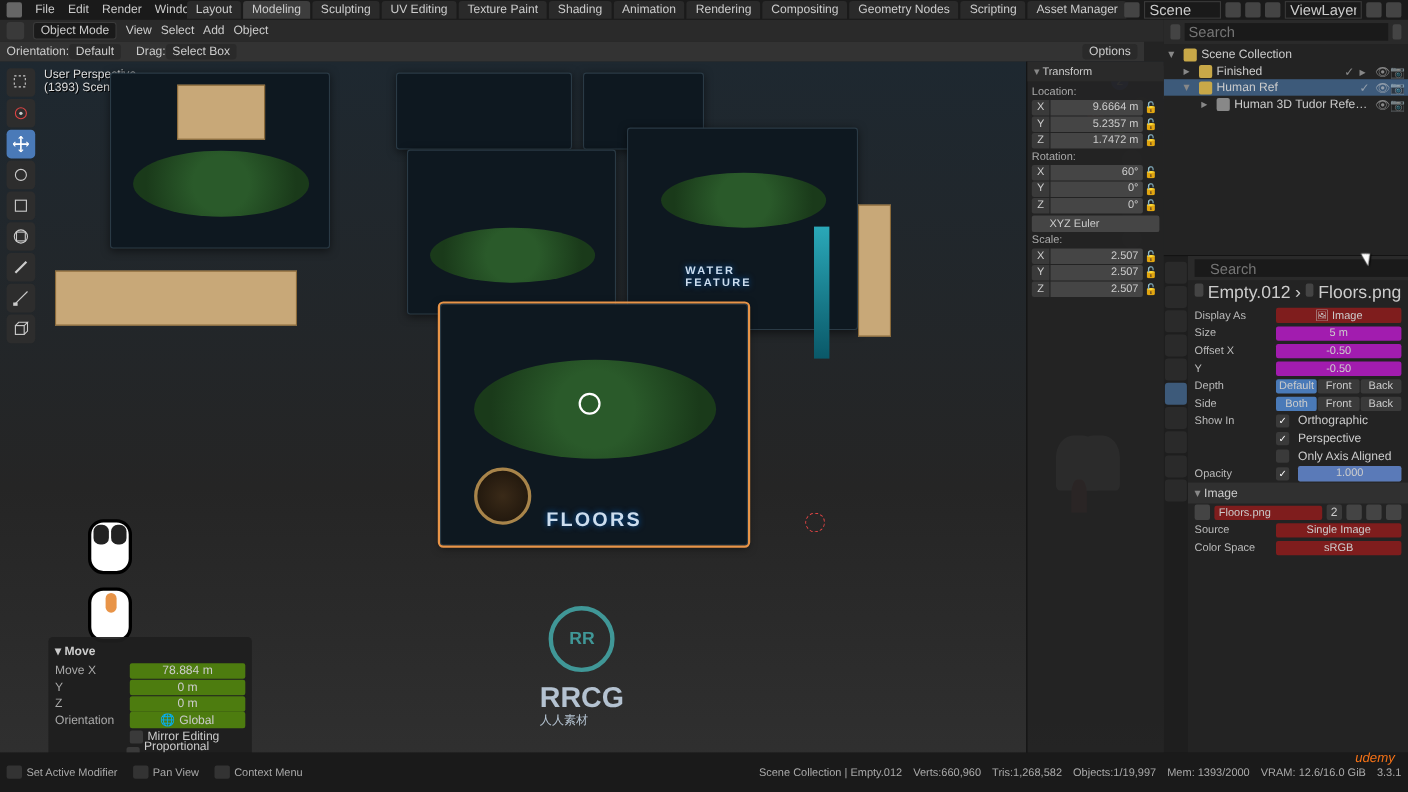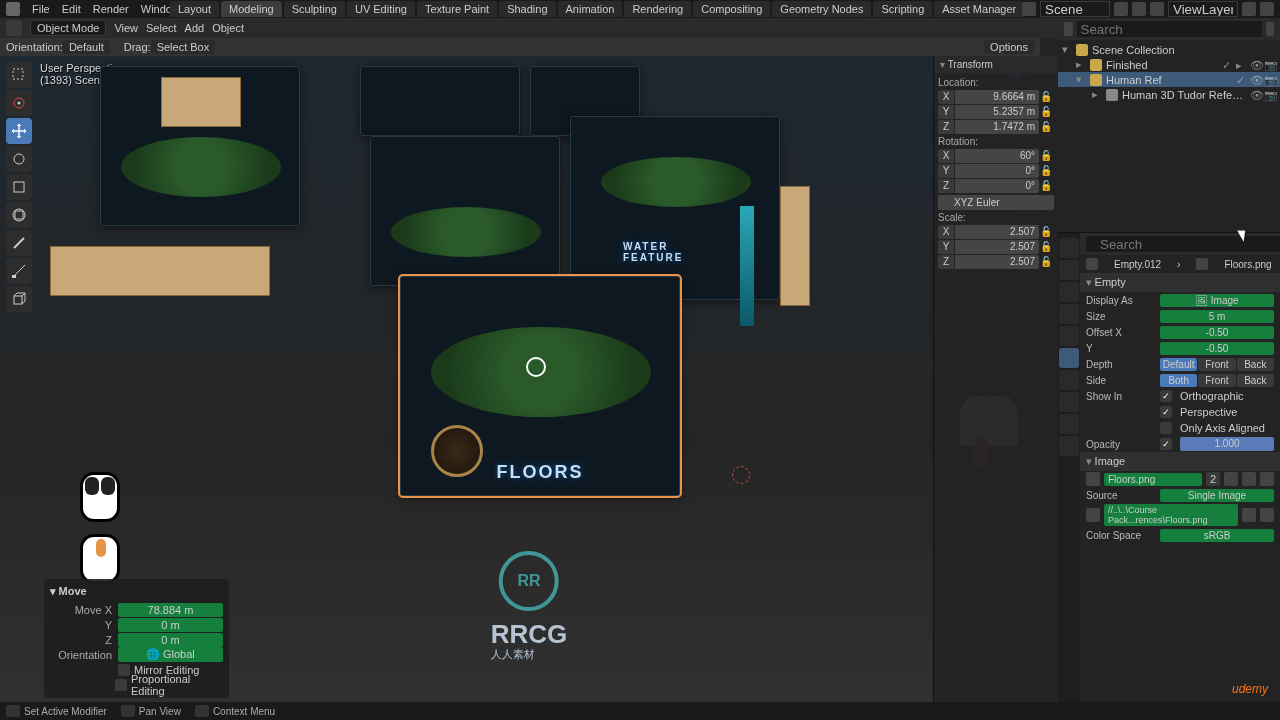--- a/index.html
+++ b/index.html
@@ -64,22 +64,22 @@
 .targ { position: absolute; width: 20px; height: 20px; border: 2px solid #fff; border-radius: 50%; }
 
 
 .mouse-hint { position: absolute; left: 80px; width: 40px; height: 50px; background: #fff; border-radius: 14px; border: 3px solid #000; }
 .mouse-hint .mb { width: 14px; height: 18px; border-radius: 6px; position: absolute; top: 2px; }
 
 
 .op-panel { position: absolute; bottom: 22px; left: 44px; width: 185px; background: rgba(30,30,30,0.92); border-radius: 4px; padding: 4px 6px 6px; }
 .op-panel .hd { font-weight: bold; padding: 2px 0 4px; }
 .op-panel .row { display: flex; align-items: center; height: 15px; }
-.op-panel .row .lbl { width: 68px; text-align: right; padding-right: 6px; color: #aaa; }
-.op-panel .row .val { flex: 1; background: #15803d; padding: 1px 4px; text-align: center; border-radius: 2px; }
+.op-panel .row .lbl { width: 68px; text-align: left; padding-right: 6px; color: #aaa; }
+.op-panel .row .val { flex: 1; background: #4d7c0f; padding: 1px 4px; text-align: center; border-radius: 2px; }
 .op-panel .row .chk { width: 12px; height: 12px; background: #3a3a3a; border-radius: 2px; margin-right: 4px; }
 
 
 .right-col { position: absolute; top: 18px; right: 0; width: 222px; bottom: 18px; background: #232323; display: flex; flex-direction: column; }
 
 
 .outliner { height: 215px; border-bottom: 1px solid #111; overflow: hidden; }
 .outliner .search { display: flex; align-items: center; padding: 3px 6px; background: #2a2a2a; gap: 4px; }
 .outliner .search input { flex: 1; background: #1a1a1a; border: none; color: #ccc; height: 16px; padding: 0 4px; }
 .outliner .tree { padding: 2px 0; }
@@ -107,39 +107,39 @@
 .npanel .tabs .t.active { background: #3d3d3d; }
 
 
 .props { flex: 1; display: flex; overflow: hidden; }
 .props .vtabs { width: 22px; background: #1e1e1e; display: flex; flex-direction: column; padding-top: 4px; }
 .props .vtabs .t { width: 20px; height: 20px; margin: 1px auto; border-radius: 3px; background: #2a2a2a; }
 .props .vtabs .t.active { background: #3d5a7a; }
 .props .body { flex: 1; overflow-y: auto; padding: 0; }
 .props .search { display: flex; padding: 3px; background: #2a2a2a; gap: 3px; }
 .props .search input { flex: 1; background: #1a1a1a; border: none; color: #ccc; height: 16px; padding: 0 14px; }
-.props .crumb { padding: 3px 6px; display: flex; align-items: flex-end; gap: 16px; font-size: 10px; }
+.props .crumb { padding: 3px 6px; display: flex; align-items: flex-start; gap: 4px; font-size: 16px; }
 .props .crumb .ic { width: 12px; height: 12px; background: #444; border-radius: 2px; }
 .props .sec-hd { padding: 3px 6px; background: #303030; }
 .props .sec-hd::before { content: "▾ "; color: #888; }
 .props .row { display: flex; align-items: center; padding: 1px 6px; min-height: 16px; gap: 4px; }
 .props .row .lbl { width: 70px; text-align: left; color: #bbb; font-size: 10px; }
-.props .row .val { flex: 1; background: #15803d; padding: 1px 4px; text-align: center; border-radius: 2px; font-size: 10px; }
-.props .row .val.drag { background: #15803d; }
+.props .row .val { flex: 1; background: #7f1d1d; padding: 1px 4px; text-align: center; border-radius: 2px; font-size: 10px; }
+.props .row .val.drag { background: #a21caf; }
 .props .btngrp { display: flex; flex: 1; gap: 1px; }
 .props .btngrp .b { flex: 1; text-align: center; padding: 1px 2px; background: #3a3a3a; font-size: 10px; border-radius: 2px; }
 .props .btngrp .b.active { background: #4a7ab8; }
 .props .chk { width: 12px; height: 12px; background: #3a3a3a; border-radius: 2px; display: inline-flex; align-items: center; justify-content: center; margin-right: 4px; }
 .props .chk.on::after { content: "✓"; font-size: 9px; color: #fff; }
 .props .slider { flex: 1; height: 14px; background: #3a3a3a; border-radius: 2px; position: relative; }
 .props .slider .fill { position: absolute; left: 0; top: 0; bottom: 0; background: #5a7ab8; border-radius: 2px; }
 .props .slider .txt { position: absolute; width: 100%; text-align: center; font-size: 10px; line-height: 14px; }
 
 
-.status { position: absolute; bottom: 0; left: 0; right: 0; height: 18px; background: #1a1a1a; display: flex; align-items: center; padding: 0 6px; gap: 14px; font-size: 10px; color: #aaa; }
+.status { position: absolute; bottom: 0; left: 0; right: 0; height: 36px; background: #1a1a1a; display: flex; align-items: center; padding: 0 6px; gap: 14px; font-size: 10px; color: #aaa; }
 .status .grp { display: flex; align-items: center; gap: 4px; }
 .status .ic { width: 14px; height: 12px; background: #333; border-radius: 2px; }
 .status .right { margin-left: auto; display: flex; gap: 10px; }
 
 
 .wm { position: absolute; bottom: 40px; left: 50%; transform: translateX(-50%); display: flex; align-items: center; gap: 10px; opacity: 0.85; pointer-events: none; flex-direction: column; }
 .wm .circ { width: 60px; height: 60px; border: 4px solid #4aa; border-radius: 50%; display: flex; align-items: center; justify-content: center; font-weight: bold; font-size: 16px; color: #4aa; }
 .wm .txt { font-size: 26px; font-weight: bold; color: #cde; line-height: 1; }
 .wm .sub { font-size: 11px; color: #cde; }
 .udemy { position: absolute; right: 12px; bottom: 24px; font-size: 12px; color: #f97316; font-style: italic; }
@@ -497,21 +497,20 @@
         <input placeholder="Search" style="">
         <span style="width:14px;height:14px;background:#444;border-radius:2px"></span>
       </div>
       <div class="crumb">
         <span class="ic"></span>
         <span>Empty.012</span>
         <span>›</span>
         <span class="ic"></span>
         <span>Floors.png</span>
       </div>
-      <div class="sec-hd">Empty</div>
       <div class="row">
           <span class="lbl">Display As</span>
           <span class="val">🖼 <span>Image</span></span>
         </div>
       <div class="row">
           <span class="lbl">Size</span>
           <span class="val drag">5 m</span>
         </div>
       <div class="row">
           <span class="lbl">Offset X</span>
@@ -568,41 +567,44 @@
         <span style="background:#3a3a3a;padding:1px 4px;border-radius:2px">2</span>
         <span style="width:14px;height:14px;background:#444;border-radius:2px"></span>
         <span style="width:14px;height:14px;background:#444;border-radius:2px"></span>
         <span style="width:14px;height:14px;background:#444;border-radius:2px"></span>
       </div>
       <div class="row">
           <span class="lbl">Source</span>
           <span class="val">Single Image</span>
         </div>
       <div class="row">
-        <span style="width:14px;height:14px;background:#444;border-radius:2px"></span>
-        <span class="val" style="text-align:left;font-size:9px">//..\..\Course Pack...rences\Floors.png</span>
-        <span style="width:14px;height:14px;background:#444;border-radius:2px"></span>
-        <span style="width:14px;height:14px;background:#444;border-radius:2px"></span>
-      </div>
-      <div class="row">
           <span class="lbl">Color Space</span>
           <span class="val">sRGB</span>
         </div>
     </div>
   </div>
 </div>
 
 <div class="status">
   <div class="grp">
       <span class="ic"></span>
       <span>Set Active Modifier</span>
     </div>
   <div class="grp">
       <span class="ic"></span>
       <span>Pan View</span>
     </div>
   <div class="grp">
       <span class="ic"></span>
       <span>Context Menu</span>
     </div>
+  <div class="right">
+    <span>Scene Collection | Empty.012</span>
+    <span>Verts:660,960</span>
+    <span>Tris:1,268,582</span>
+    <span>Objects:1/19,997</span>
+    <span>Mem: 1393/2000</span>
+    <span>VRAM: 12.6/16.0 GiB</span>
+    <span>3.3.1</span>
+  </div>
 </div>
 
 <div class="udemy">udemy</div>
 
 </body></html>

